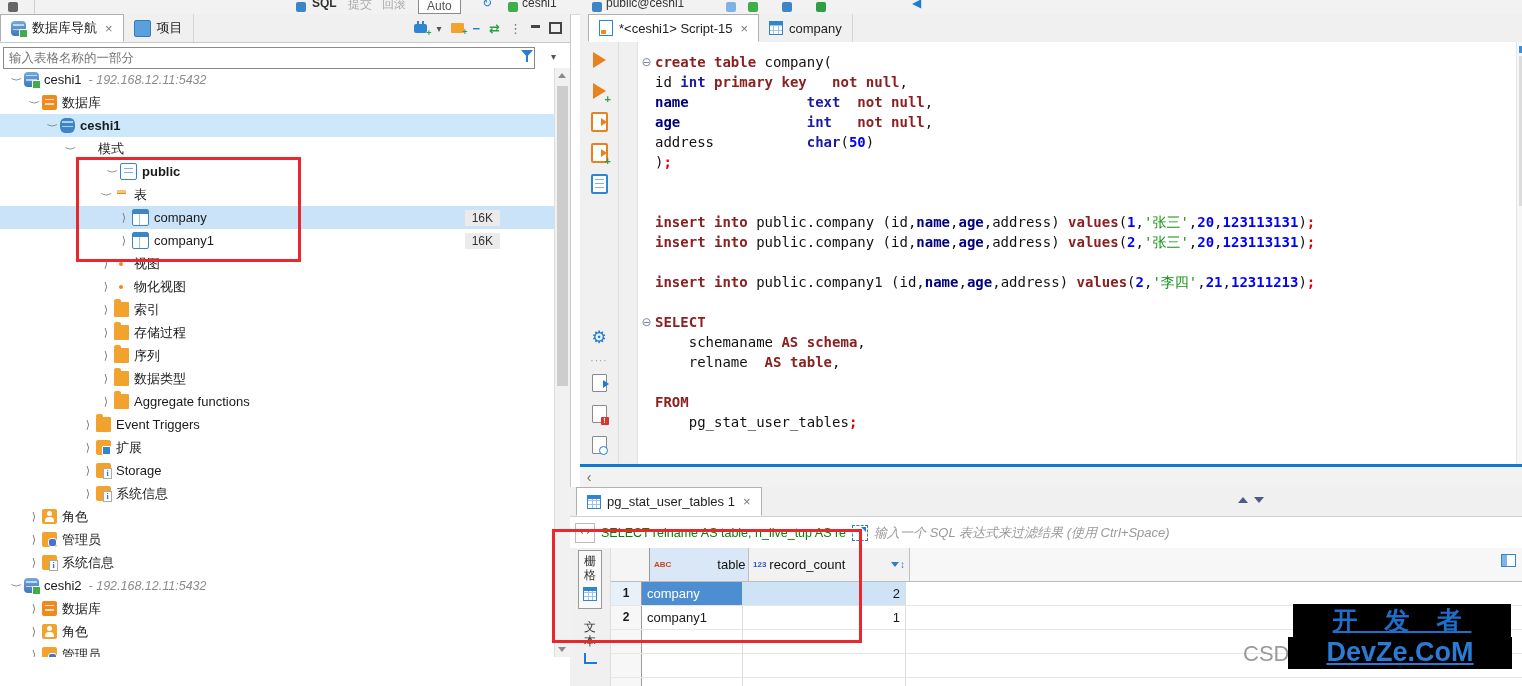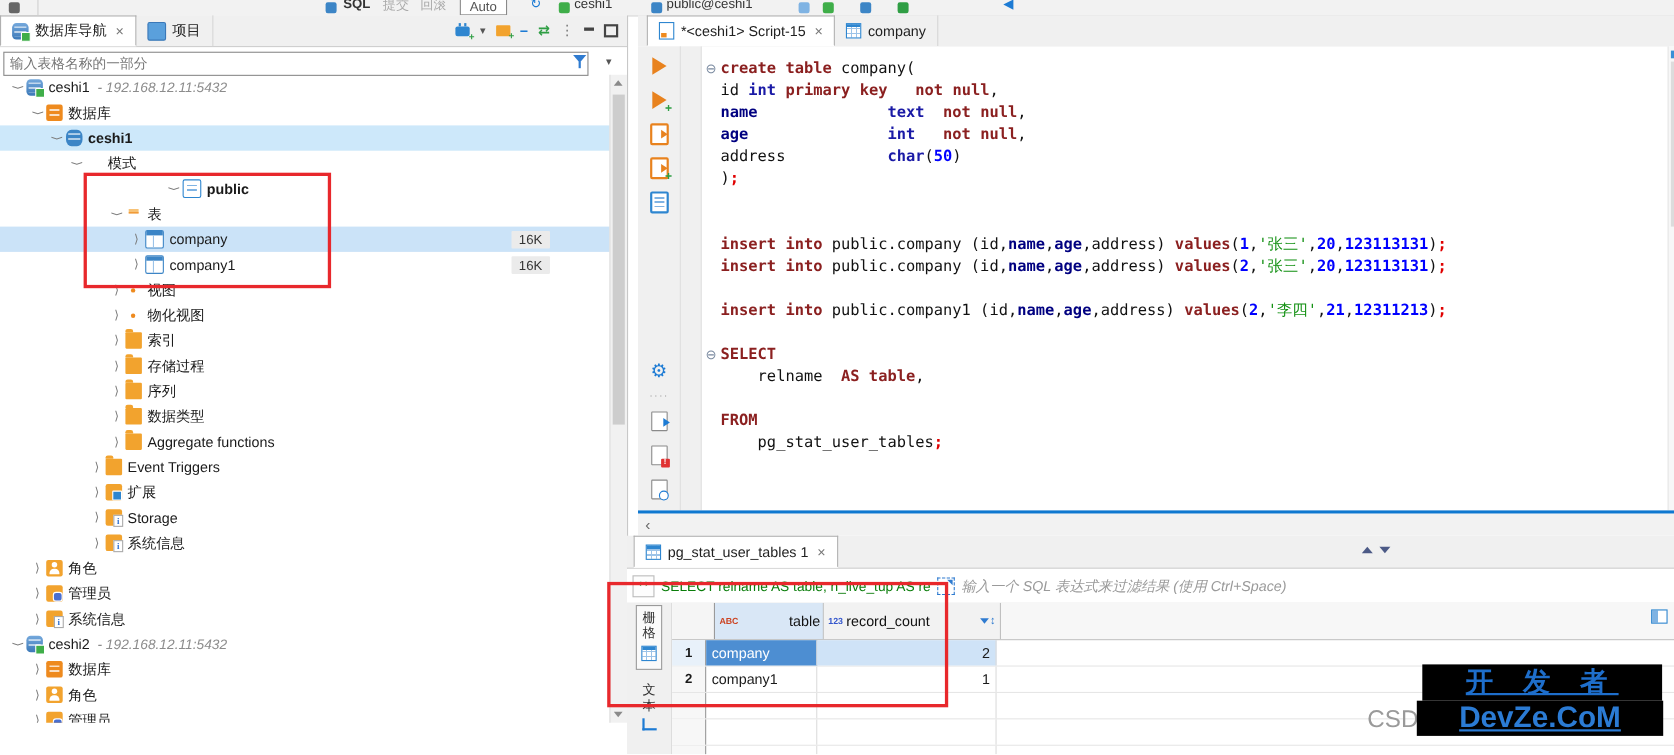--- a/index.html
+++ b/index.html
@@ -253,21 +253,21 @@
         <div class="tree-row hover" style="padding-left: 44px;">
           <span class="chev open">⟩</span>
           <span class="ticon database-icon"></span>
           <span class="tlabel b">ceshi1</span>
         </div>
         <div class="tree-row" style="padding-left: 62px;">
           <span class="chev open">⟩</span>
           <span class="ticon schema-folder-icon"></span>
           <span class="tlabel">模式</span>
         </div>
-        <div class="tree-row" style="padding-left: 104px; margin-left: 46px;">
+        <div class="tree-row" style="padding-left: 104px;">
           <span class="chev open">⟩</span>
           <span class="ticon schema-icon"></span>
           <span class="tlabel b">public</span>
         </div>
         <div class="tree-row" style="padding-left: 98px;">
           <span class="chev open">⟩</span>
           <span class="ticon table-folder-icon"></span>
           <span class="tlabel">表</span>
         </div>
         <div class="tree-row selected" style="padding-left: 116px;">
@@ -488,20 +488,24 @@
             <span class="fold"></span>
             <span class="ctext"><span class="kw">insert</span> <span class="kw">into</span> public.company1 (id,<span class="col">name</span>,<span class="col">age</span>,address) <span class="kw">values</span>(<span class="num">2</span>,<span class="str">'李四'</span>,<span class="num">21</span>,<span class="num">12311213</span>)<span class="smc">;</span></span>
           </div>
           <div class="code-line">
             <span class="fold"></span>
             <span class="ctext">&nbsp;</span>
           </div>
           <div class="code-line">
             <span class="fold">⊖</span>
             <span class="ctext"><span class="kw">SELECT</span></span>
+          </div>
+          <div class="code-line">
+            <span class="fold"></span>
+            <span class="ctext">    schemaname <span class="kw">AS</span> <span class="kw">schema</span>,</span>
           </div>
           <div class="code-line">
             <span class="fold"></span>
             <span class="ctext">    relname  <span class="kw">AS</span> <span class="kw">table</span>,</span>
           </div>
           <div class="code-line">
             <span class="fold"></span>
           </div>
           <div class="code-line">
             <span class="fold"></span>

